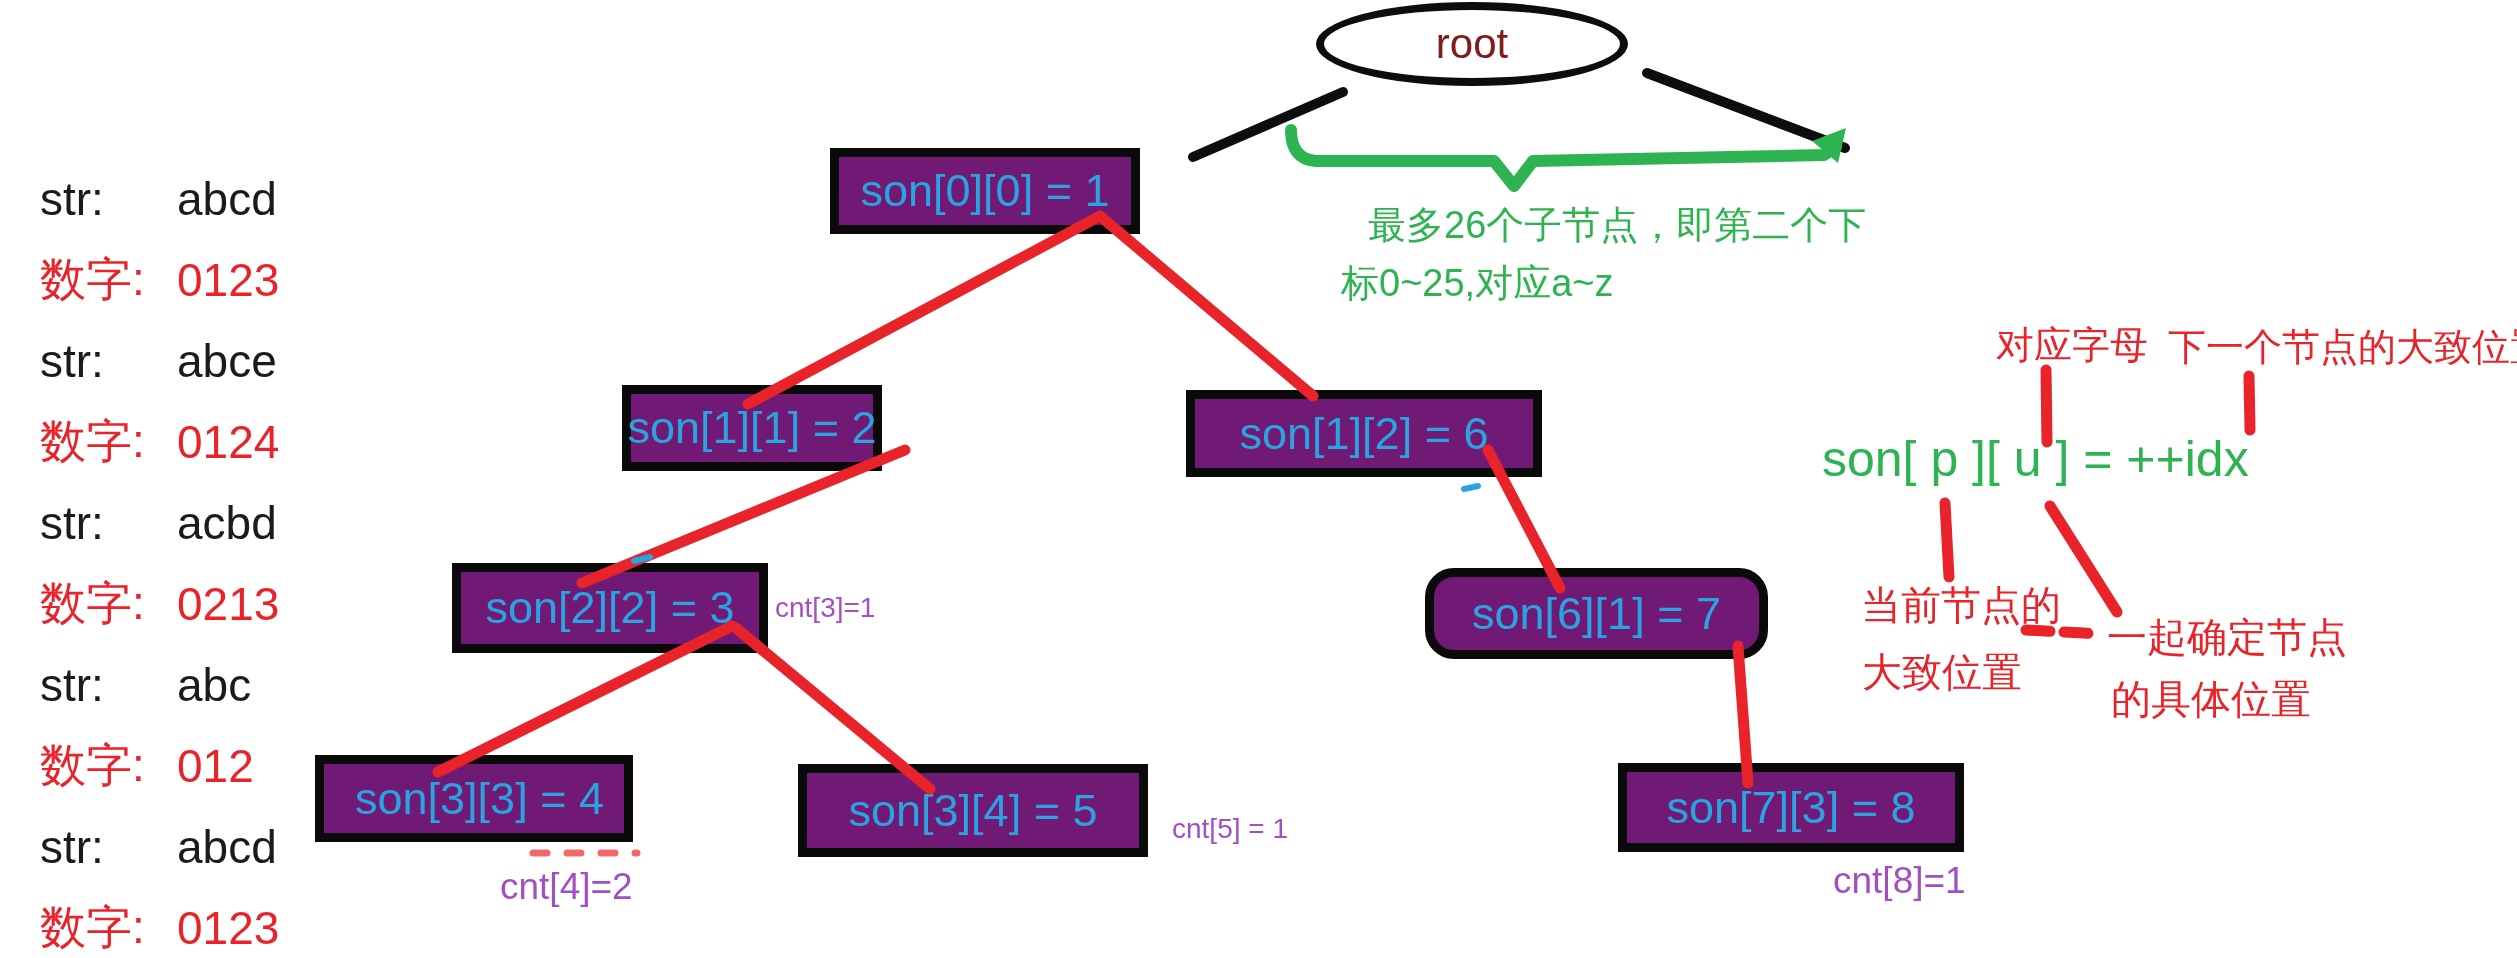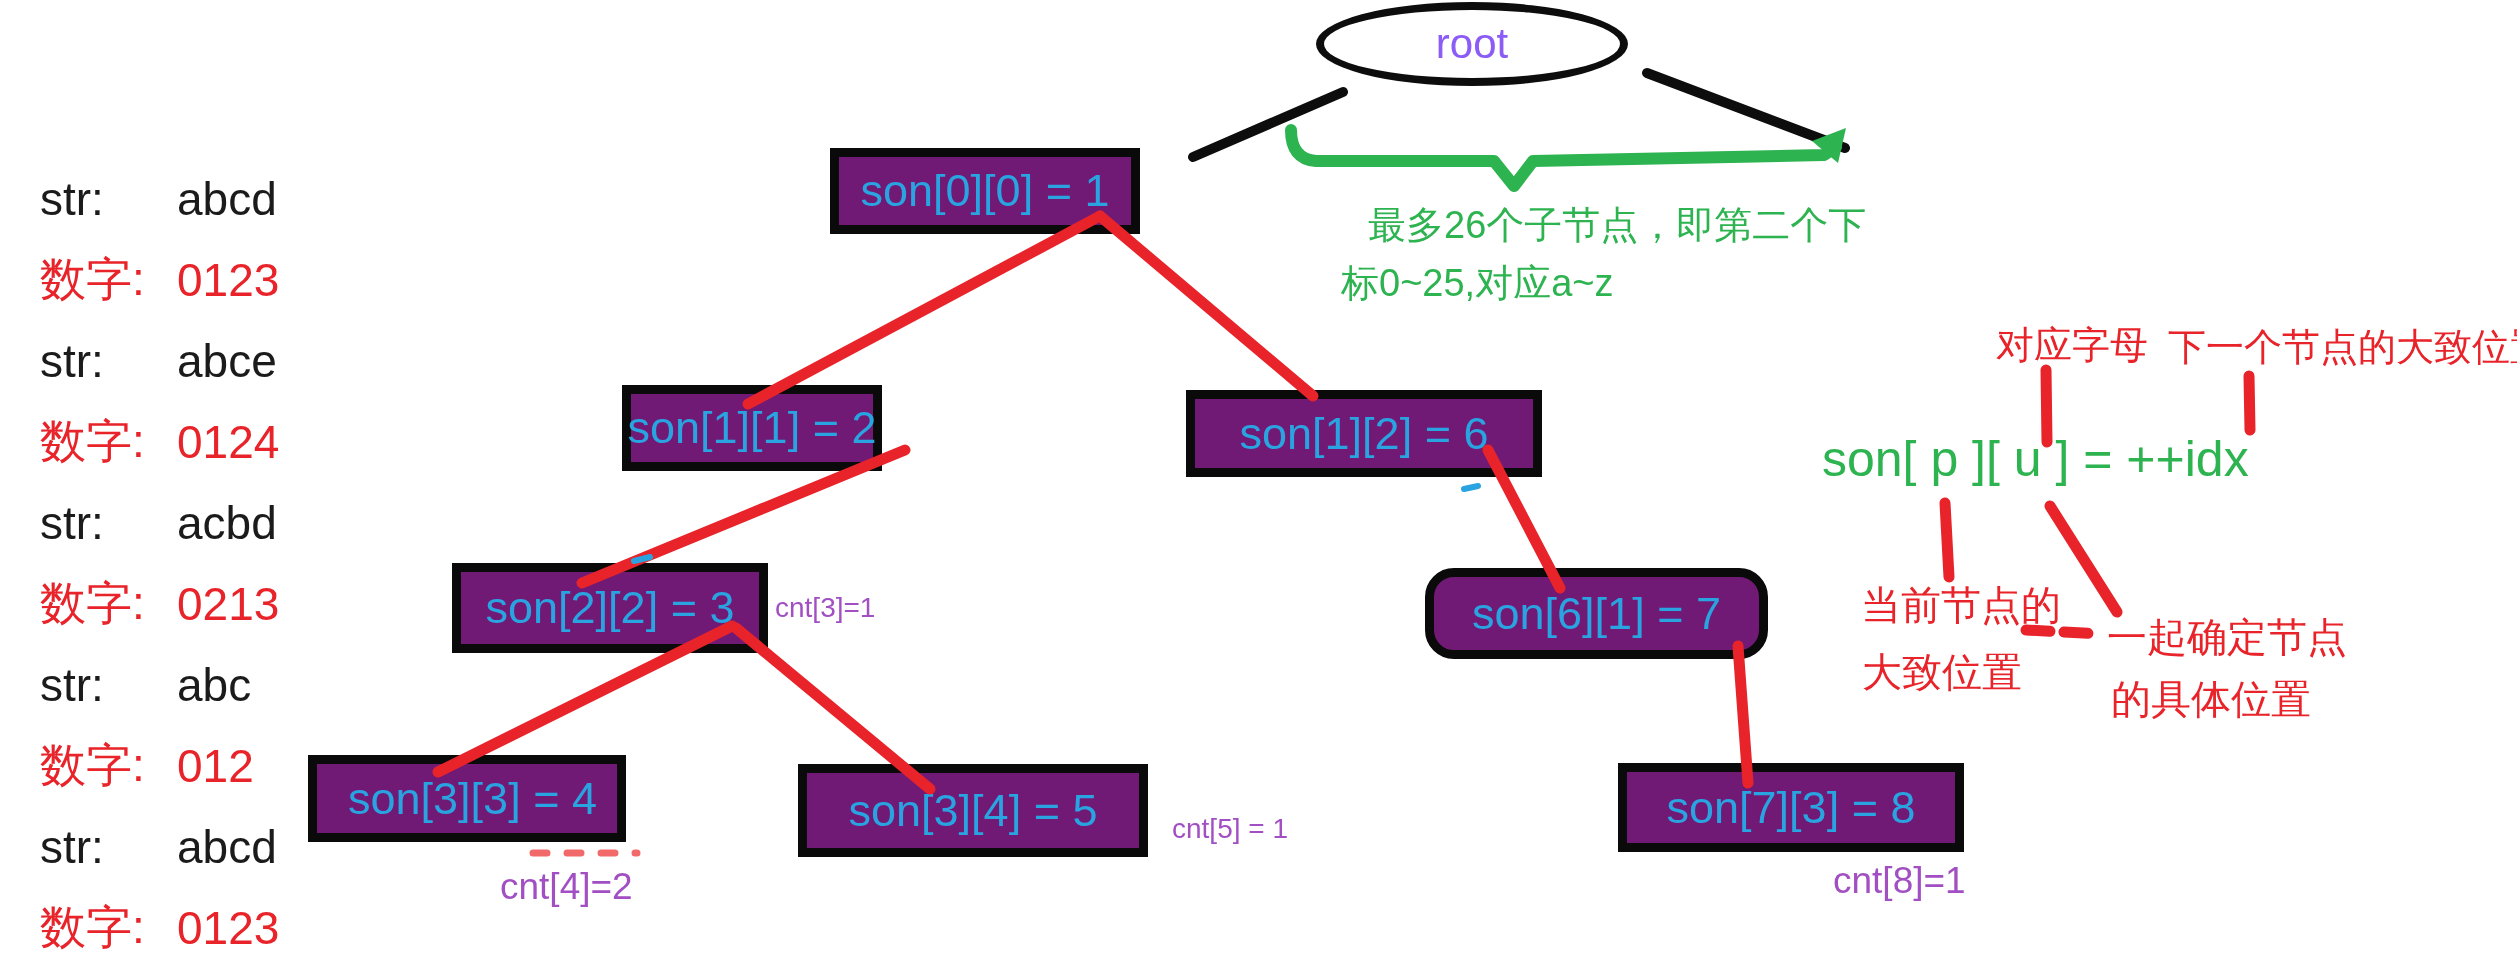--- a/index.html
+++ b/index.html
@@ -10,21 +10,21 @@
   
   #seq-list{position:absolute;left:40px;top:158px;display:flex;flex-direction:column;}
   .seq-row{display:flex;height:81px;align-items:center;font-size:46px;}
   .seq-row .lbl{width:137px;}
   .seq-row.str{color:#1b1b1b;}
   .seq-row.num{color:#e82329;}
   
   #root-node{
     position:absolute;left:1316px;top:2px;width:312px;height:84px;border:8px solid #0d0d0d;
     border-radius:50%;box-sizing:border-box;display:flex;align-items:center;justify-content:center;
-    font-size:42px;color:#8b5cf6;background:#fff;
+    font-size:42px;color:#7f1d1d;background:#fff;
   }
   
   .trie-node{
     position:absolute;border:9px solid #0a0a0a;box-sizing:border-box;background:#701a75;
     display:flex;align-items:center;justify-content:center;
     font-size:45px;color:#2aa4e1;white-space:nowrap;
   }
   
   .cnt-label{position:absolute;font-size:28px;color:#a14fc3;white-space:nowrap;}
   
@@ -96,21 +96,21 @@
     </div>
   <div class="trie-node" style="left:1186px;top:390px;width:356px;height:87px;">
       <span>son[1][2] = 6</span>
     </div>
   <div class="trie-node" style="left:452px;top:563px;width:316px;height:90px;">
       <span>son[2][2] = 3</span>
     </div>
   <div class="trie-node" style="left:1425px;top:568px;width:343px;height:91px;border-radius:29px;">
       <span>son[6][1] = 7</span>
     </div>
-  <div class="trie-node" style="left:308px;top:755px;width:318px;height:87px;padding-left:11px;">
+  <div class="trie-node" style="left:315px;top:755px;width:318px;height:87px;padding-left:11px;">
       <span>son[3][3] = 4</span>
     </div>
   <div class="trie-node" style="left:798px;top:764px;width:350px;height:93px;">
       <span>son[3][4] = 5</span>
     </div>
   <div class="trie-node" style="left:1618px;top:763px;width:346px;height:89px;">
       <span>son[7][3] = 8</span>
     </div>
 
   <div class="cnt-label" style="left:775px;top:592px;">cnt[3]=1</div>

